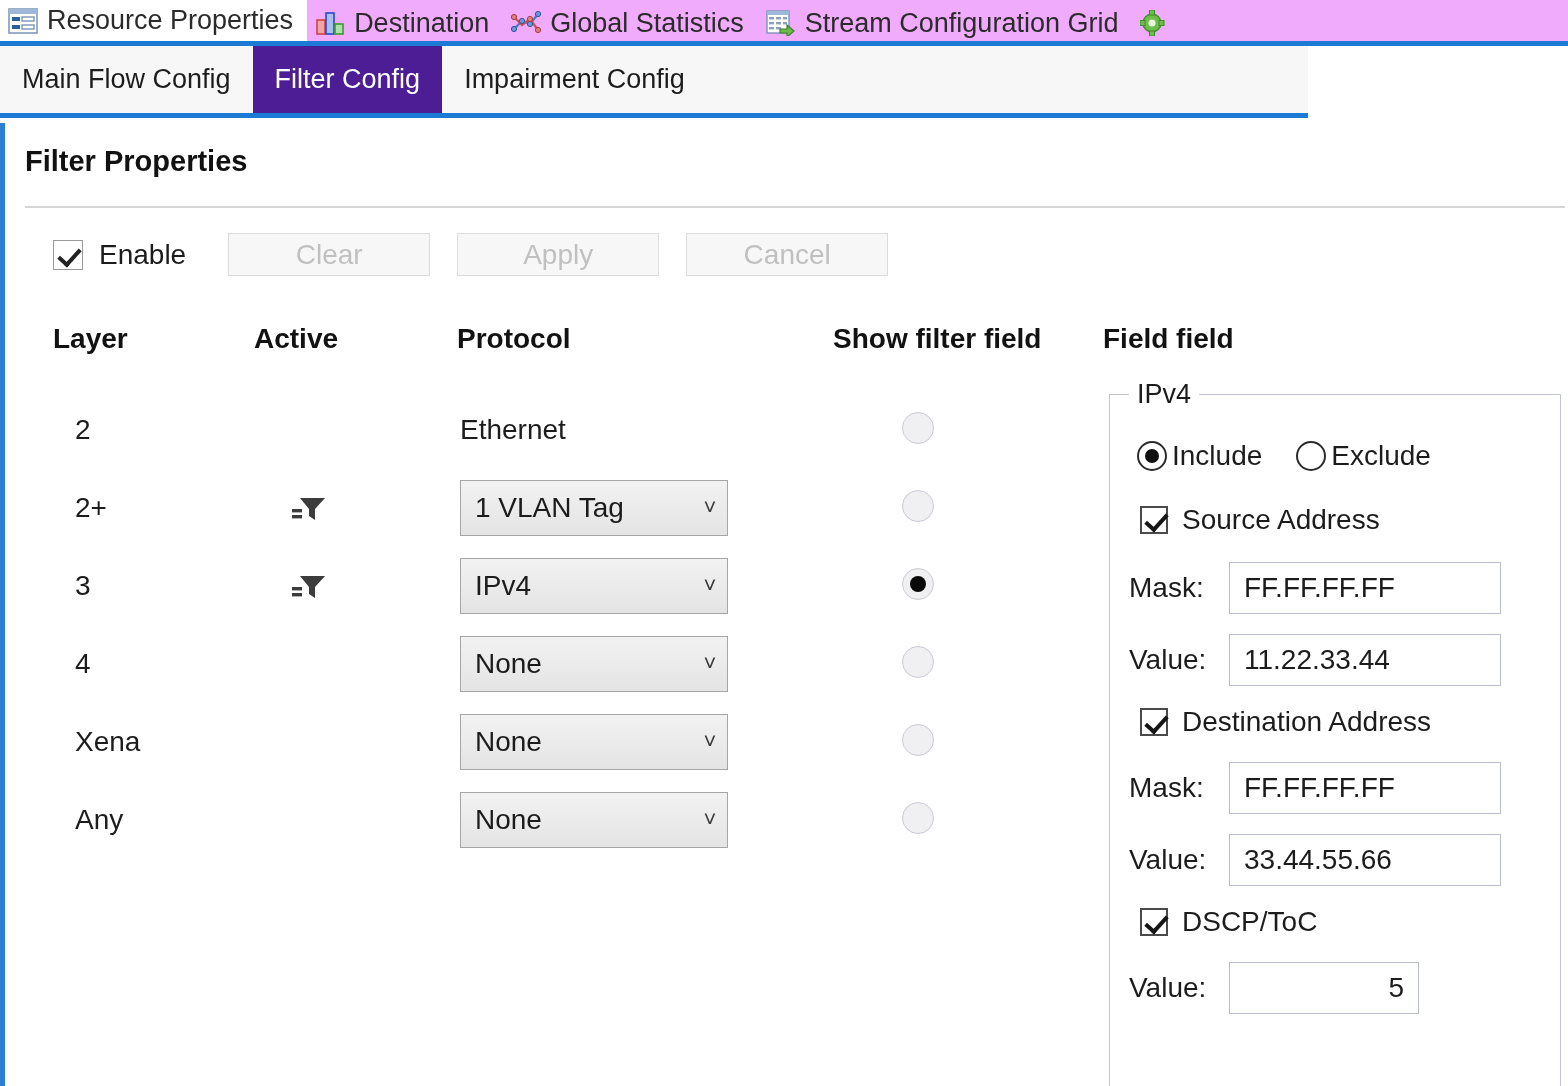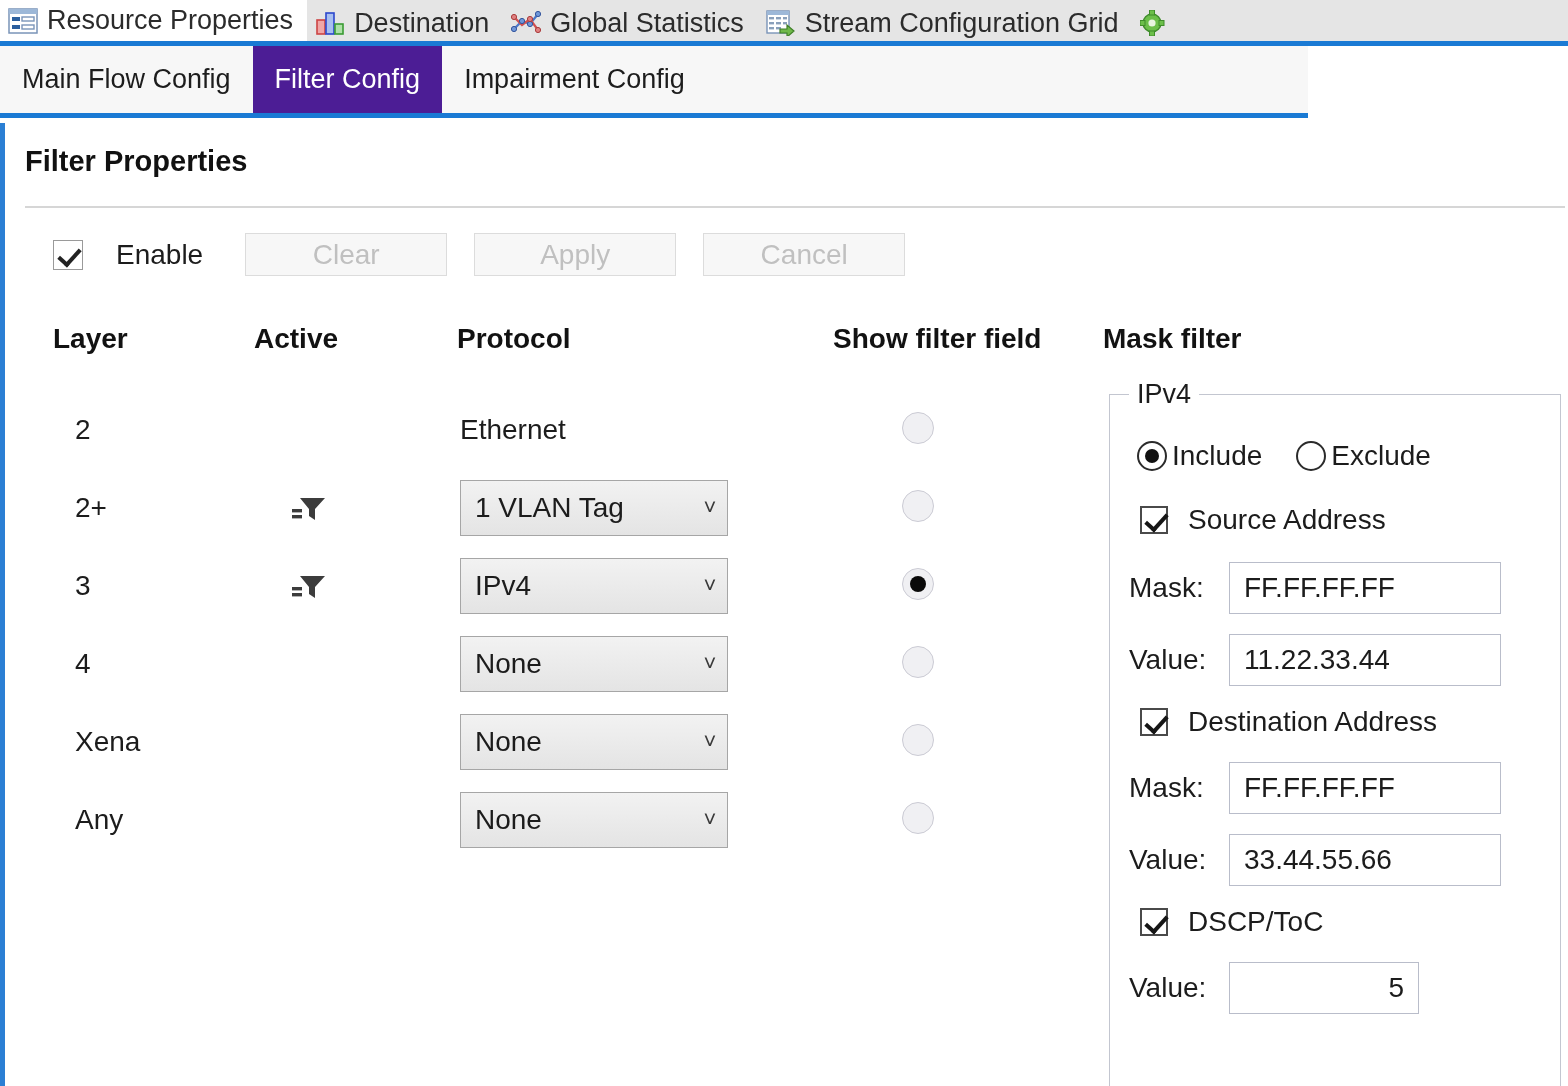--- a/index.html
+++ b/index.html
@@ -16,21 +16,21 @@
     width: 1568px;
     height: 1086px;
     background: #ffffff;
   }
 
   
   .view-tabstrip {
     position: absolute;
     left: 0; top: 0;
     width: 1568px; height: 46px;
-    background: #e5e5e5;
+    background: #f0abfc;
     display: flex;
     align-items: center;
     overflow: hidden;
   }
   .view-tab {
     display: flex;
     align-items: center;
     height: 46px;
     padding: 0 14px 0 8px;
     gap: 9px;
@@ -125,21 +125,21 @@
     position: absolute;
     left: 9px; top: 3px;
     width: 9px; height: 18px;
     border: solid #222222;
     border-width: 0 4px 4px 0;
     transform: rotate(42deg);
   }
   .enable-label {
     font-size: 28px;
     color: #1c1c1c;
-    margin-left: 33px;
+    margin-left: 16px;
     margin-right: 42px;
   }
   .btn {
     width: 202px; height: 43px;
     border: 1px solid #dcdcdc;
     background: #f7f7f7;
     color: #c0c0c0;
     font-size: 28px;
     font-family: "Liberation Sans", sans-serif;
     display: flex;
@@ -264,21 +264,21 @@
     position: relative; flex: 0 0 28px;
   }
   .gb-chk.checked::after {
     content: "";
     position: absolute; left: 8px; top: 1px;
     width: 9px; height: 18px;
     border: solid #161616;
     border-width: 0 4px 4px 0;
     transform: rotate(42deg);
   }
-  .gb-chk-label { font-size: 28px; color: #1c1c1c; margin-left: 20px; white-space: nowrap; }
+  .gb-chk-label { font-size: 28px; color: #1c1c1c; margin-left: 14px; white-space: nowrap; }
 
   .fieldrow { position: absolute; left: 20px; display: flex; align-items: center; }
   .field-label { font-size: 28px; color: #1c1c1c; width: 100px; }
   .field-input {
     width: 272px; height: 52px;
     border: 1px solid #b9bdca;
     background: #ffffff;
     display: flex; align-items: center;
     font-size: 28px; color: #1c1c1c;
     padding: 0 14px;
@@ -459,21 +459,21 @@
       <div class="row" style="top:458px">
         <div class="cell-layer">Any</div>
         <div class="combo">
           <span class="combo-text">None</span>
           <span class="combo-arrow">˅</span>
         </div>
         <div class="cell-radio"><span class="radio"></span></div>
       </div>
     </div>
 
-    <div class="col-head ch-field" style="top:200px">Mask filter</div>
+    <div class="col-head ch-field" style="top:200px">Field field</div>
 
     <div class="groupbox"></div>
     <div class="groupbox-legend">IPv4</div>
 
     <div class="gb-inner">
 
       <div class="radio-row">
         <span class="rb sel"></span>
         <span class="rb-label">Include</span>
         <span class="rb-gap"></span>

